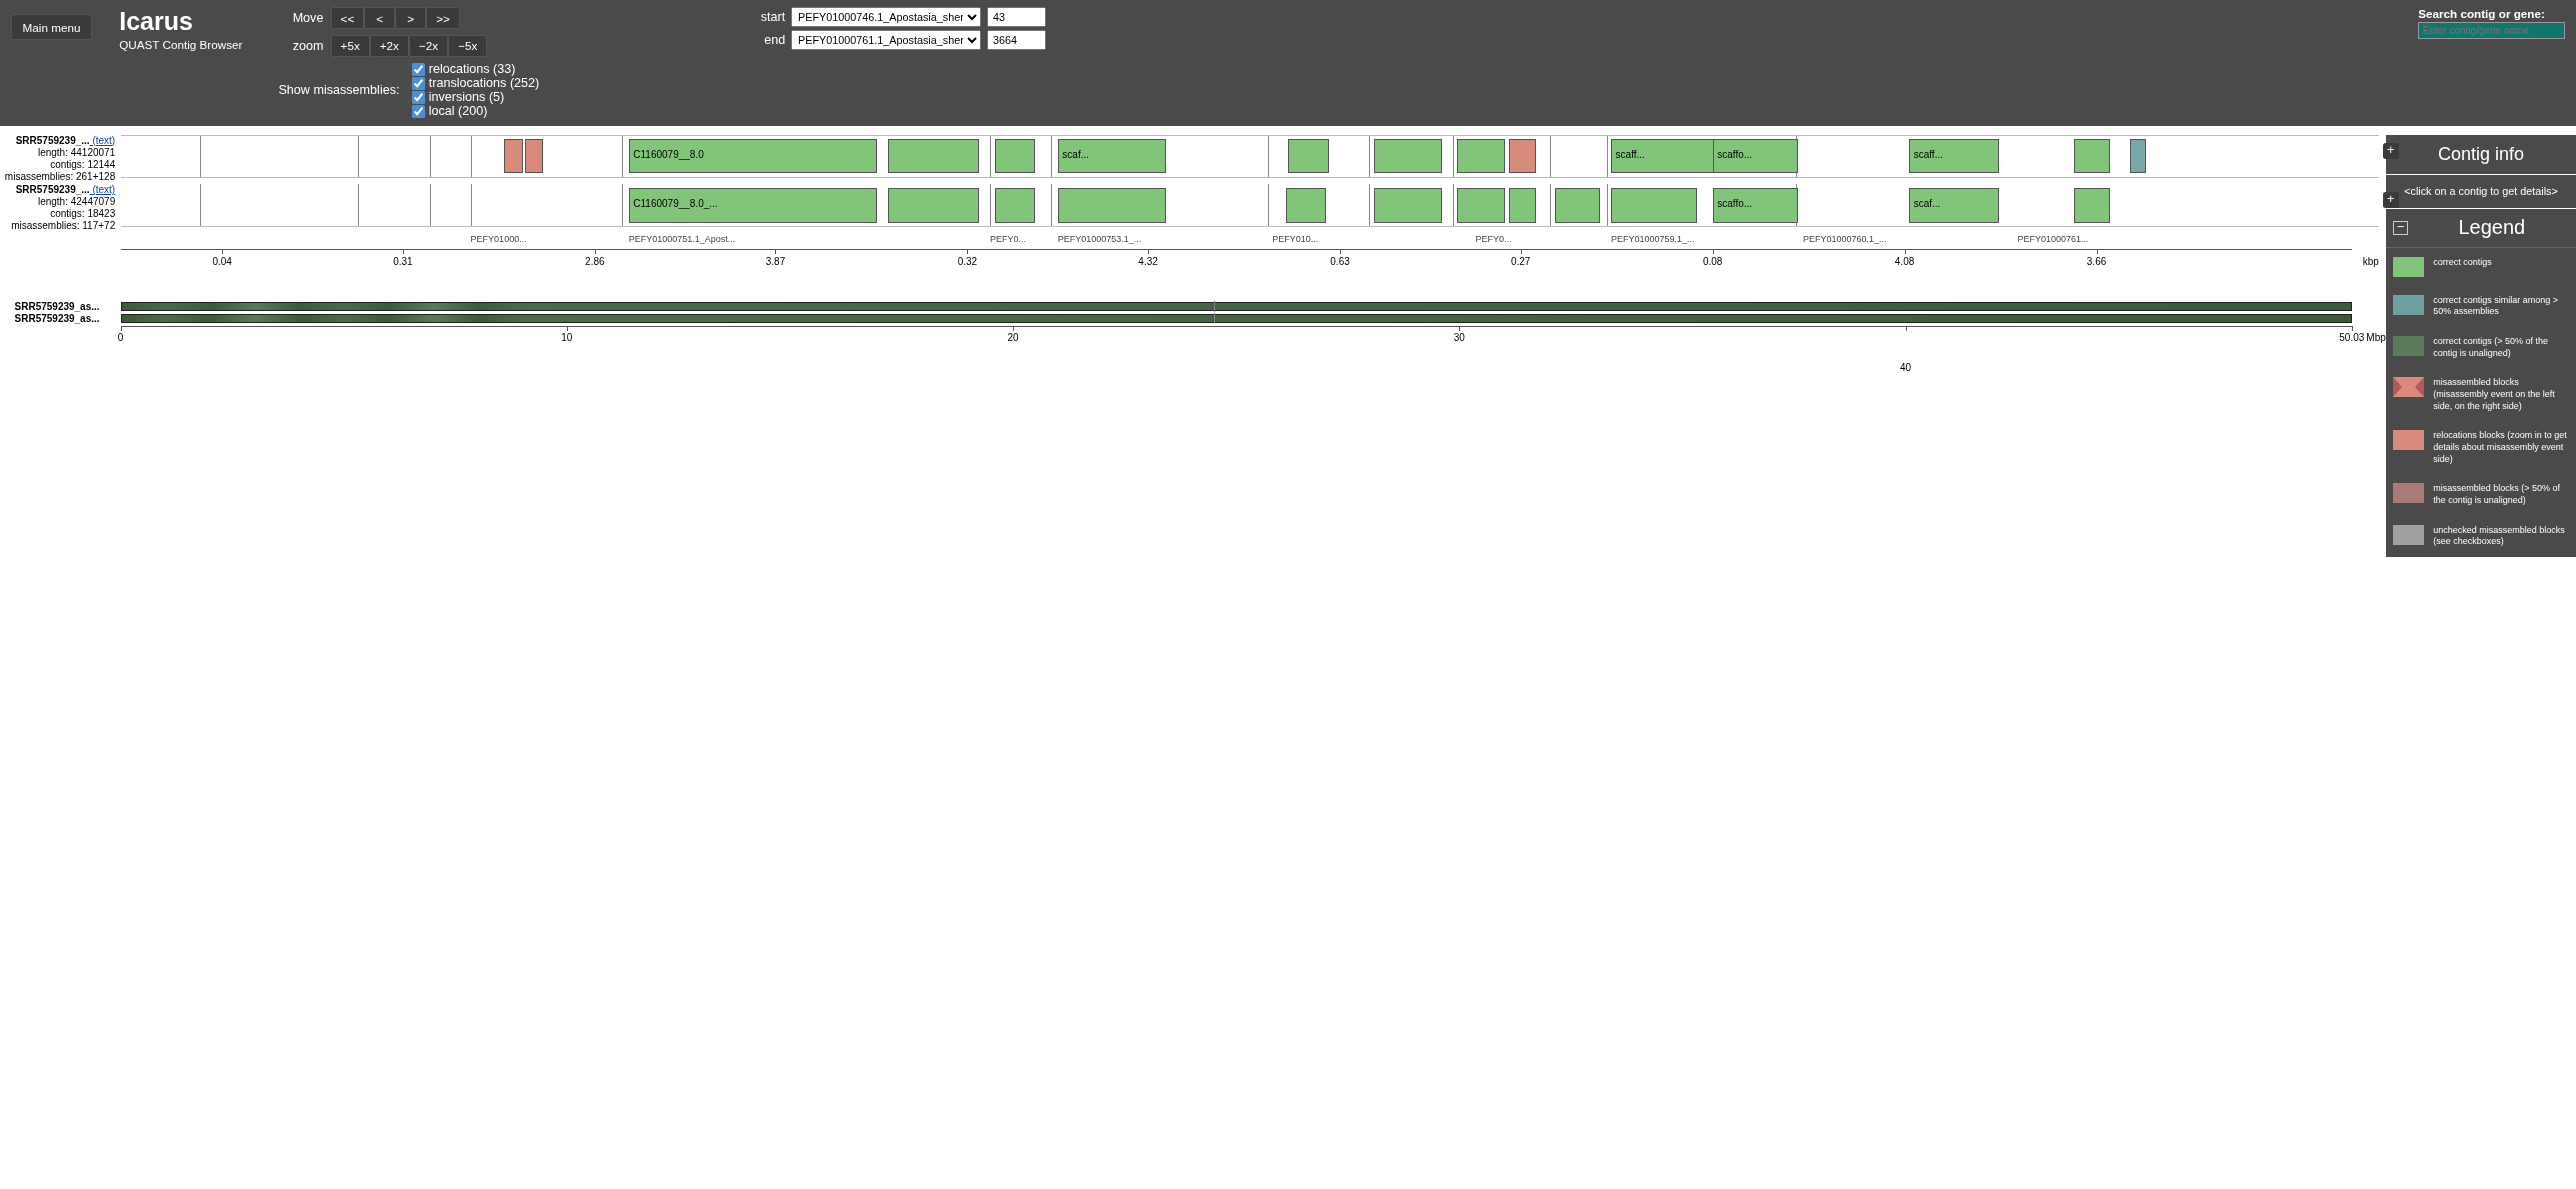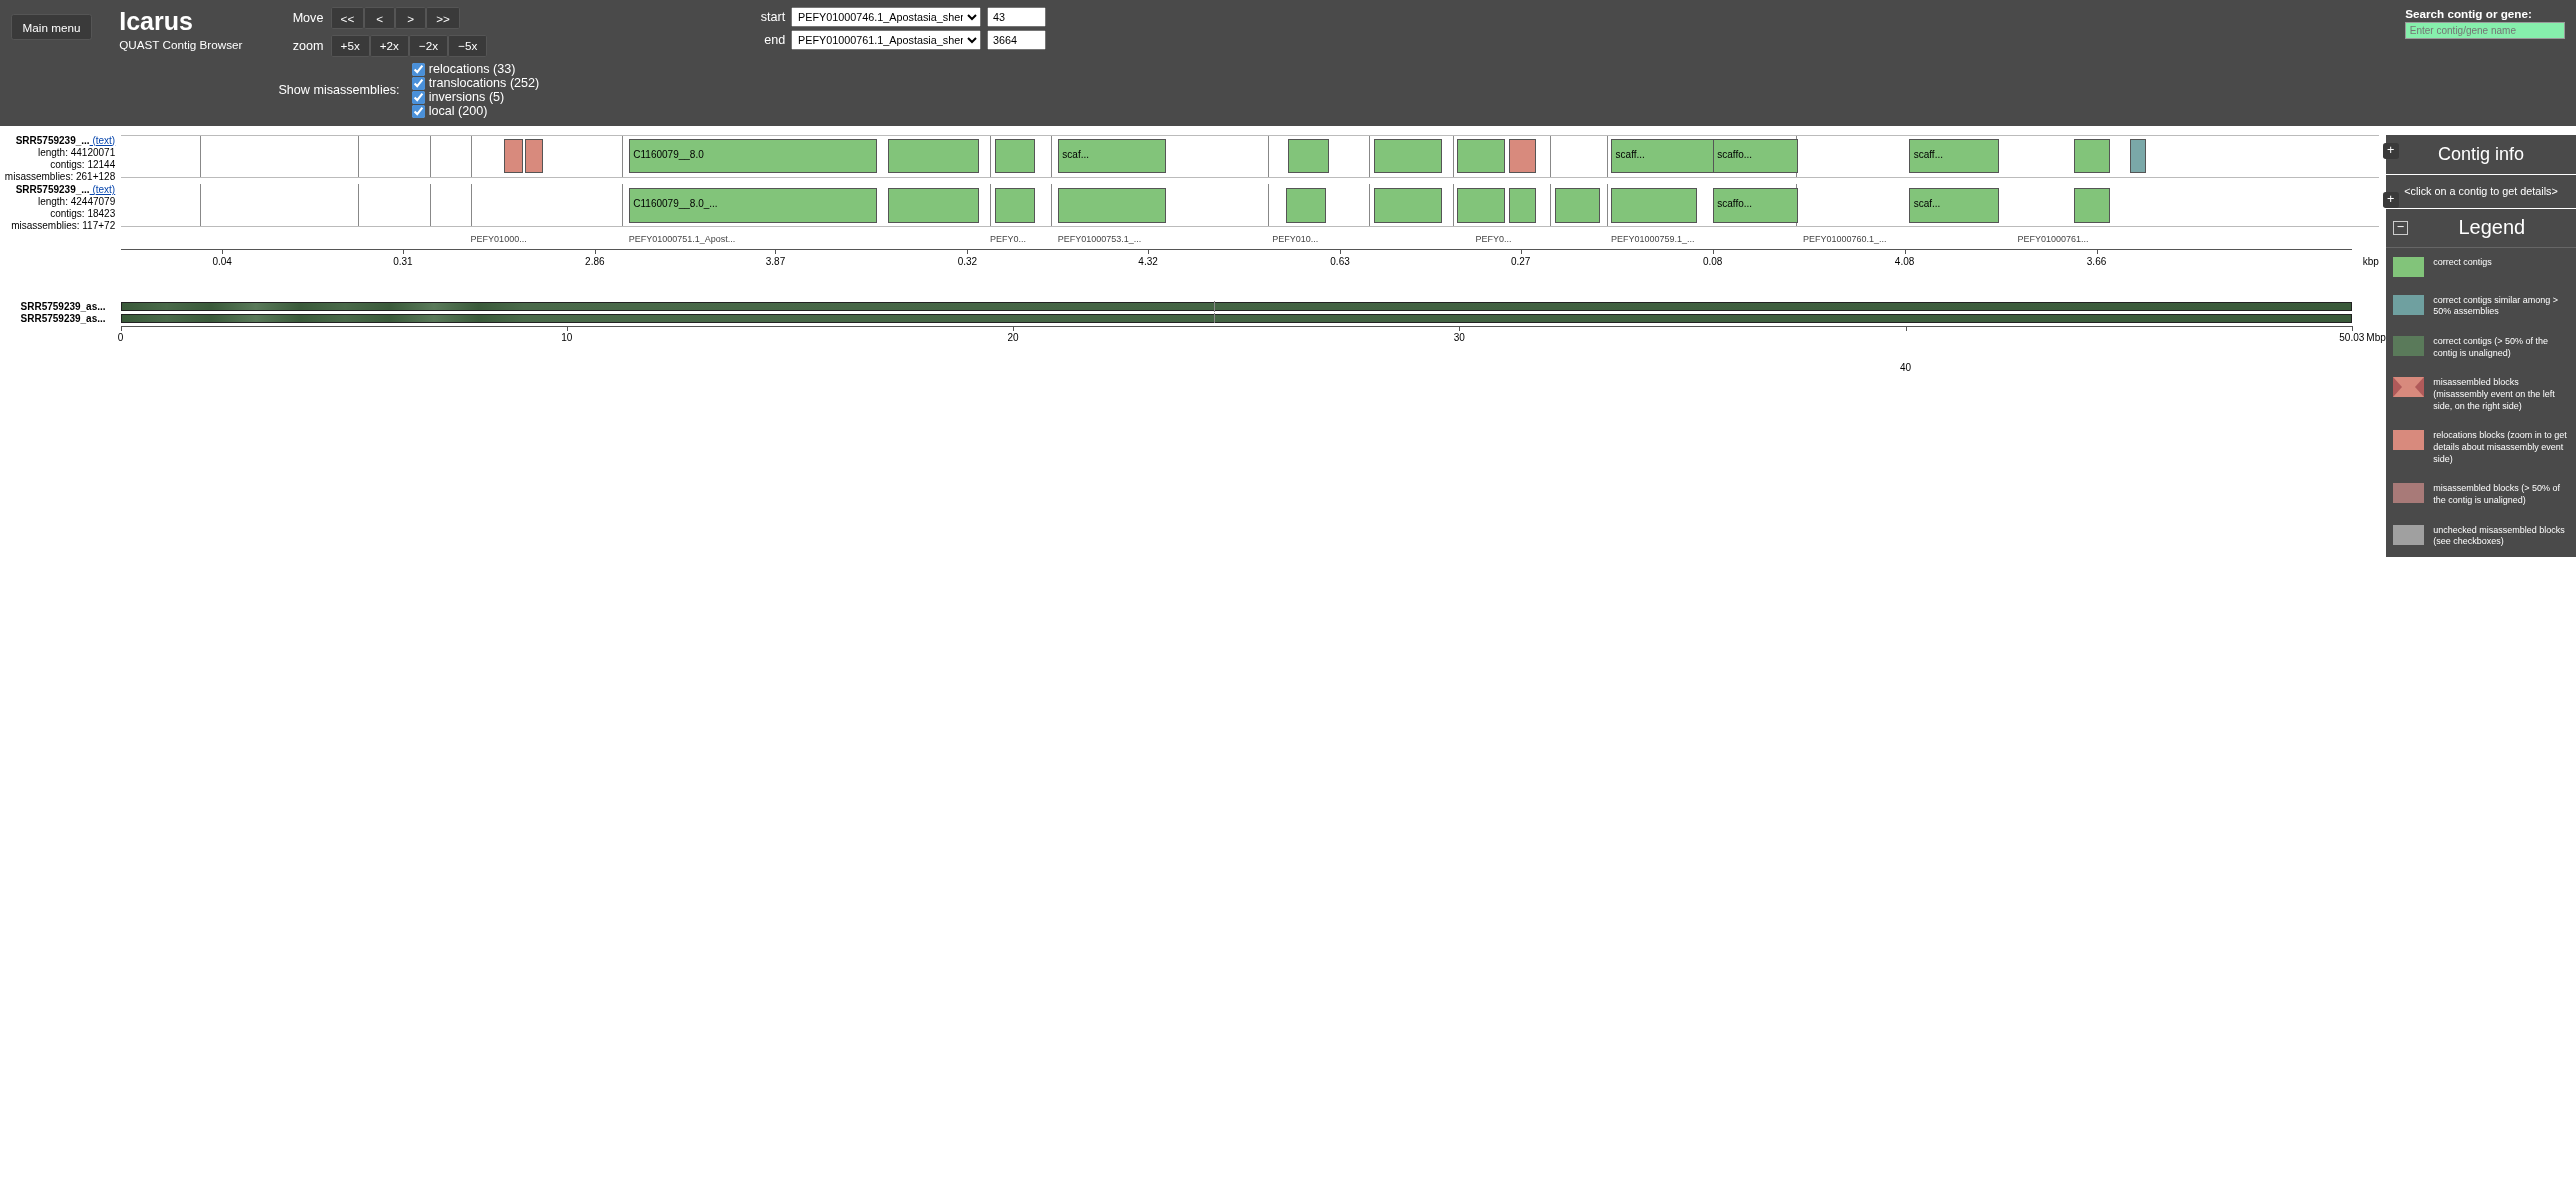--- a/index.html
+++ b/index.html
@@ -20,21 +20,21 @@
 .range-label { font-size: 12.6px; min-width: 36px; text-align: right; }
 .range-select { width: 190px; font-size: 10.8px; padding: 1.8px; }
 .range-input { width: 59px; padding: 1.8px 3.6px; font-size: 10.8px; }
 
 .misassembly-row { display: flex; align-items: center; gap: 12.6px; font-size: 12.6px; }
 .mis-item { display: flex; align-items: center; gap: 3.6px; }
 .mis-item input[type="checkbox"] { accent-color: #4a90d9; }
 
 .search-block { margin-left: auto; }
 .search-label { font-size: 11.7px; font-weight: bold; margin-bottom: 1.8px; display: block; }
-.search-input { width: 160px; padding: 1.8px 3.6px; font-size: 10px; background: #86efac; border: 0.9px solid #999; }
+.search-input { width: 147px; padding: 1.8px 3.6px; font-size: 10px; background: #0f766e; border: 0.9px solid #999; }
 
 .main-area { display: flex; }
 .viewer-col { flex: 1; padding: 9px 7.2px 9px 3.6px; }
 .viewer-title { font-size: 15.3px; margin: 5.4px 0 12.6px 117px; }
 .viewer-title .bold { font-weight: bold; }
 
 .track-container { display: flex; margin-bottom: 1.8px; position: relative; }
 .track-labels { width: 117px; text-align: right; padding-right: 5.4px; font-size: 10px; line-height: 1.2; }
 .track-labels .tname { font-weight: bold; }
 .track-labels .tlink { color: #0645ad; text-decoration: underline; cursor: pointer; }
@@ -53,21 +53,21 @@
 
 .axis-row { display: flex; }
 .axis { flex: 1; position: relative; height: 18px; }
 .axis-line { position: absolute; top: 1.8px; left: 0; right: 27px; height: 0.9px; background: #555; }
 .tick { position: absolute; top: 1.8px; width: 0.9px; height: 5.4px; background: #555; }
 .tick-label { position: absolute; top: 9px; font-size: 10px; transform: translateX(-50%); }
 .axis-unit { position: absolute; right: 0; top: 9px; font-size: 10px; }
 
 .mini-section { margin-top: 36px; }
 .mini-row { display: flex; align-items: center; margin-bottom: 0.9px; }
-.mini-label { width: 117px; text-align: right; padding-right: 15px; font-size: 10px; font-weight: bold; }
+.mini-label { width: 117px; text-align: right; padding-right: 21px; font-size: 10px; font-weight: bold; }
 .mini-track { flex: 1; height: 9px; background: linear-gradient(90deg, #3a5a3a 0%, #4a6a4a 2%, #3a5a3a 4%, #5a7a5a 6%, #3a5a3a 8%, #4a6a4a 10%, #3a5a3a 12%, #5a7a5a 14%, #3a5a3a 16%, #4a6a4a 18%, #3a5a3a 100%); border: 0.9px solid #222; margin-right: 27px; position: relative; }
 .mini-cursor { position: absolute; top: -1.8px; bottom: -1.8px; width: 0.9px; background: #888; left: 49%; }
 
 .mini-axis { display: flex; }
 .mini-axis-area { flex: 1; position: relative; height: 18px; margin-left: 117px; margin-right: 27px; }
 .mini-axis-line { position: absolute; top: 1.8px; left: 0; right: 0; height: 0.9px; background: #555; }
 .mini-tick { position: absolute; top: 1.8px; width: 0.9px; height: 4.5px; background: #555; }
 .mini-tick-label { position: absolute; top: 7.2px; font-size: 10px; transform: translateX(-50%); }
 .mini-unit { position: absolute; right: -34px; top: 7.2px; font-size: 10px; }
 

